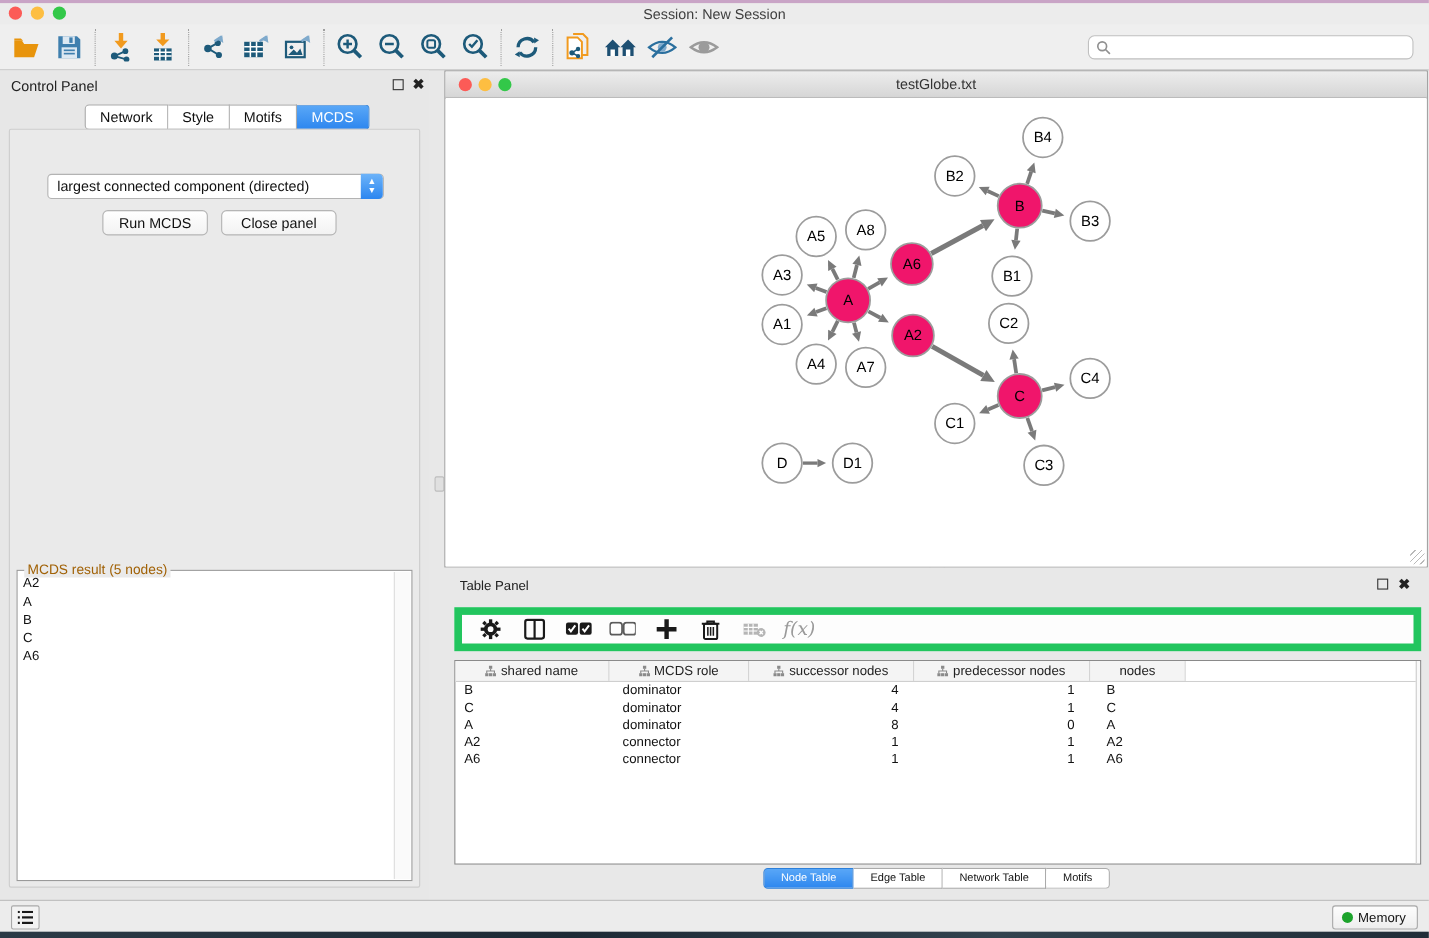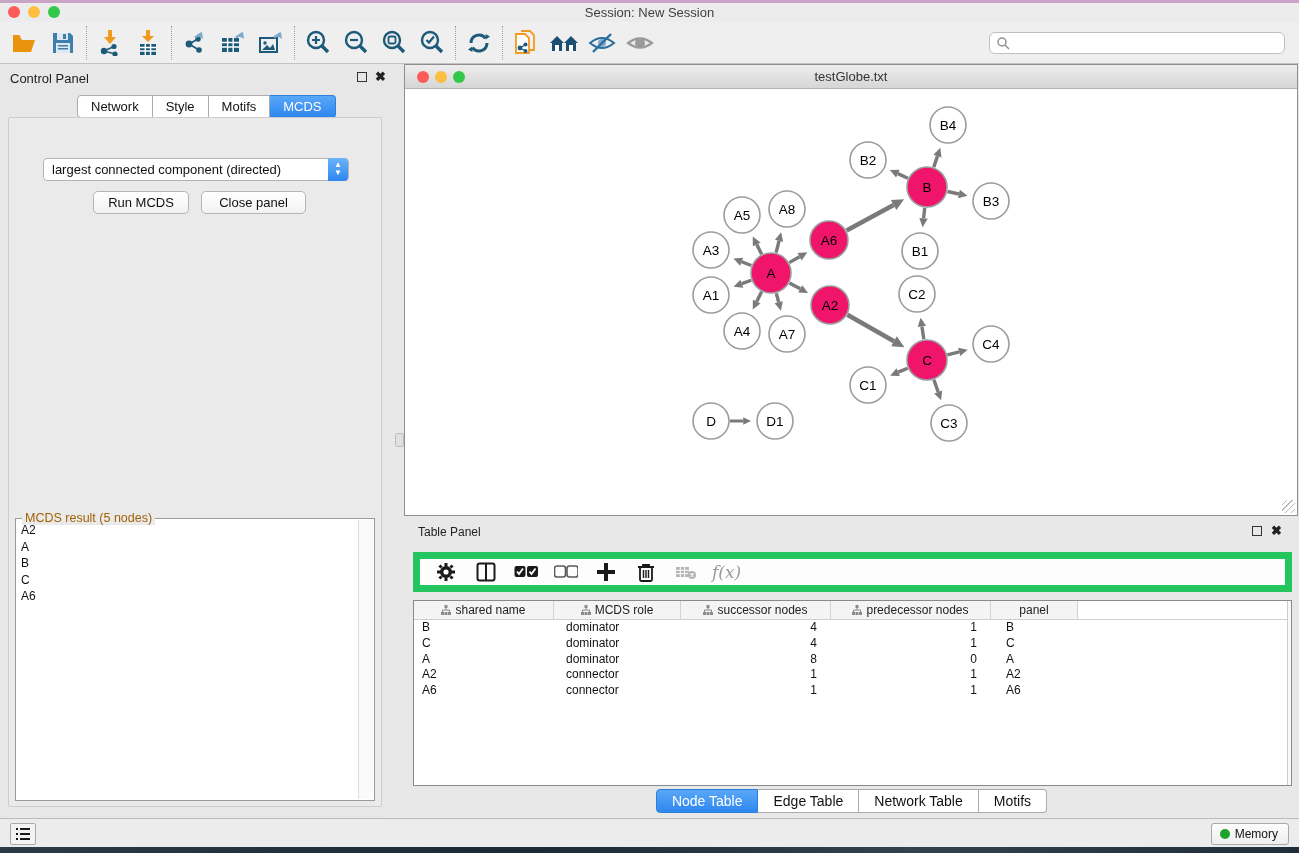--- a/index.html
+++ b/index.html
@@ -67,21 +67,21 @@
   #fx-label { font-family:"DejaVu Serif", serif; font-style:italic; font-size:17px; color:#9a9a9a; }
   #node-table { position:absolute; left:9px; top:84px; width:879px; height:186px; background:#fff; border:1px solid #8a8a8a; overflow:hidden; }
   #table-header { display:flex; height:19px; background:#f4f4f4; border-bottom:1px solid #cfcfcf; }
   .th { display:flex; align-items:center; justify-content:center; gap:4px; font-size:12px; color:#222; border-right:1px solid #d4d4d4; height:100%; }
   .th.filler { border-right:none; background:#fff; flex:1; }
   .tr { display:flex; height:15.8px; }
   .td { font-size:12px; color:#111; line-height:15.8px; white-space:nowrap; overflow:hidden; }
   #table-scroll { position:absolute; right:0; top:0; width:4px; height:100%; border-left:1px solid #ccc; background:#fafafa; }
 
   #table-tabs { position:absolute; left:0; top:273px; width:100%; display:flex; justify-content:center; }
-  #table-tabs .tab { padding:3px 15px; font-size:14px; }
+  #table-tabs .tab { padding:3px 15px; font-size:10px; }
 
   
   #status-bar { left:0; top:818px; width:1299px; height:29px; background:#ececec; border-top:1px solid #bdbdbd; }
   #list-btn { position:absolute; left:10px; top:4px; width:26px; height:22px; background:#f3f3f3; border:1px solid #a9a9a9; border-radius:2px; display:flex; align-items:center; justify-content:center; }
   #memory-btn { position:absolute; right:10px; top:4px; height:22px; padding:0 10px 0 8px; background:linear-gradient(#fdfdfd,#eeeeee); border:1px solid #a9a9a9; border-radius:3px; display:flex; align-items:center; gap:5px; font-size:12px; color:#111; }
   #memory-dot { width:10px; height:10px; border-radius:50%; background:#1ca32b; }
   #wallpaper { left:0; top:847px; width:1299px; height:6px; background:linear-gradient(90deg,#2b3a46,#1d2935 40%,#32424e 70%,#212d38); }
 
   svg { display:block; }
 </style>
@@ -478,21 +478,21 @@
           <svg width="10" height="10" viewBox="0 0 10 10">
             <rect x="3.5" y="0" width="3" height="3" fill="#8a8a8a"></rect>
             <rect x="0" y="7" width="3" height="3" fill="#8a8a8a"></rect>
             <rect x="3.5" y="7" width="3" height="3" fill="#8a8a8a"></rect>
             <rect x="7" y="7" width="3" height="3" fill="#8a8a8a"></rect>
             <path d="M5 3 V5 M1.5 7 V5 H8.5 V7" stroke="#8a8a8a" stroke-width="1" fill="none"></path>
           </svg>
           <span>predecessor nodes</span>
         </div>
         <div class="th" style="width: 87px;">
-          <span>panel</span>
+          <span>nodes</span>
         </div>
         <div class="th filler"></div>
       </div>
     <div id="table-body">
         <div class="tr">
           <div class="td" style="width: 140px; text-align: left; padding-left: 8px;">B</div>
           <div class="td" style="width: 127px; text-align: left; padding-left: 12px;">dominator</div>
           <div class="td" style="width: 150px; text-align: right; padding-right: 14px;">4</div>
           <div class="td" style="width: 160px; text-align: right; padding-right: 14px;">1</div>
           <div class="td" style="width: 87px; text-align: left; padding-left: 15px;">B</div>

